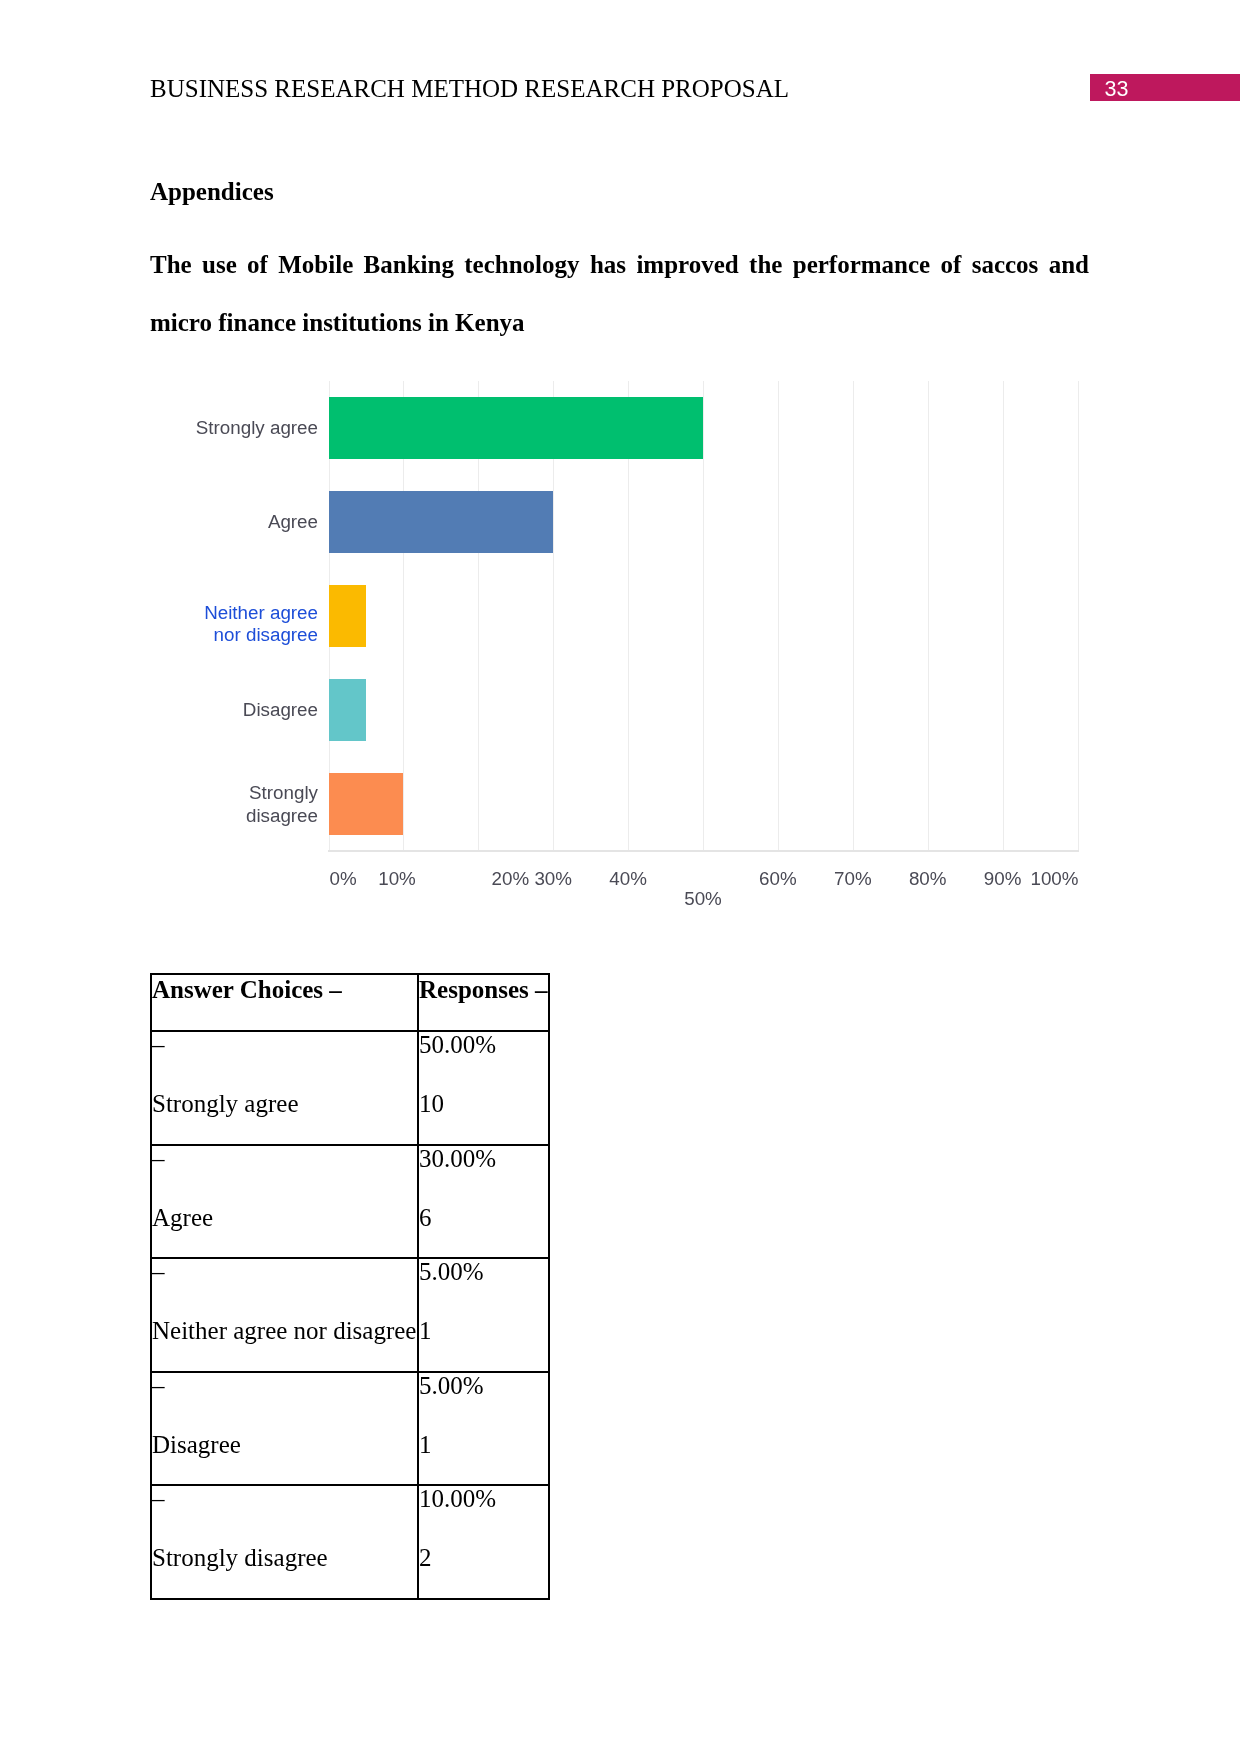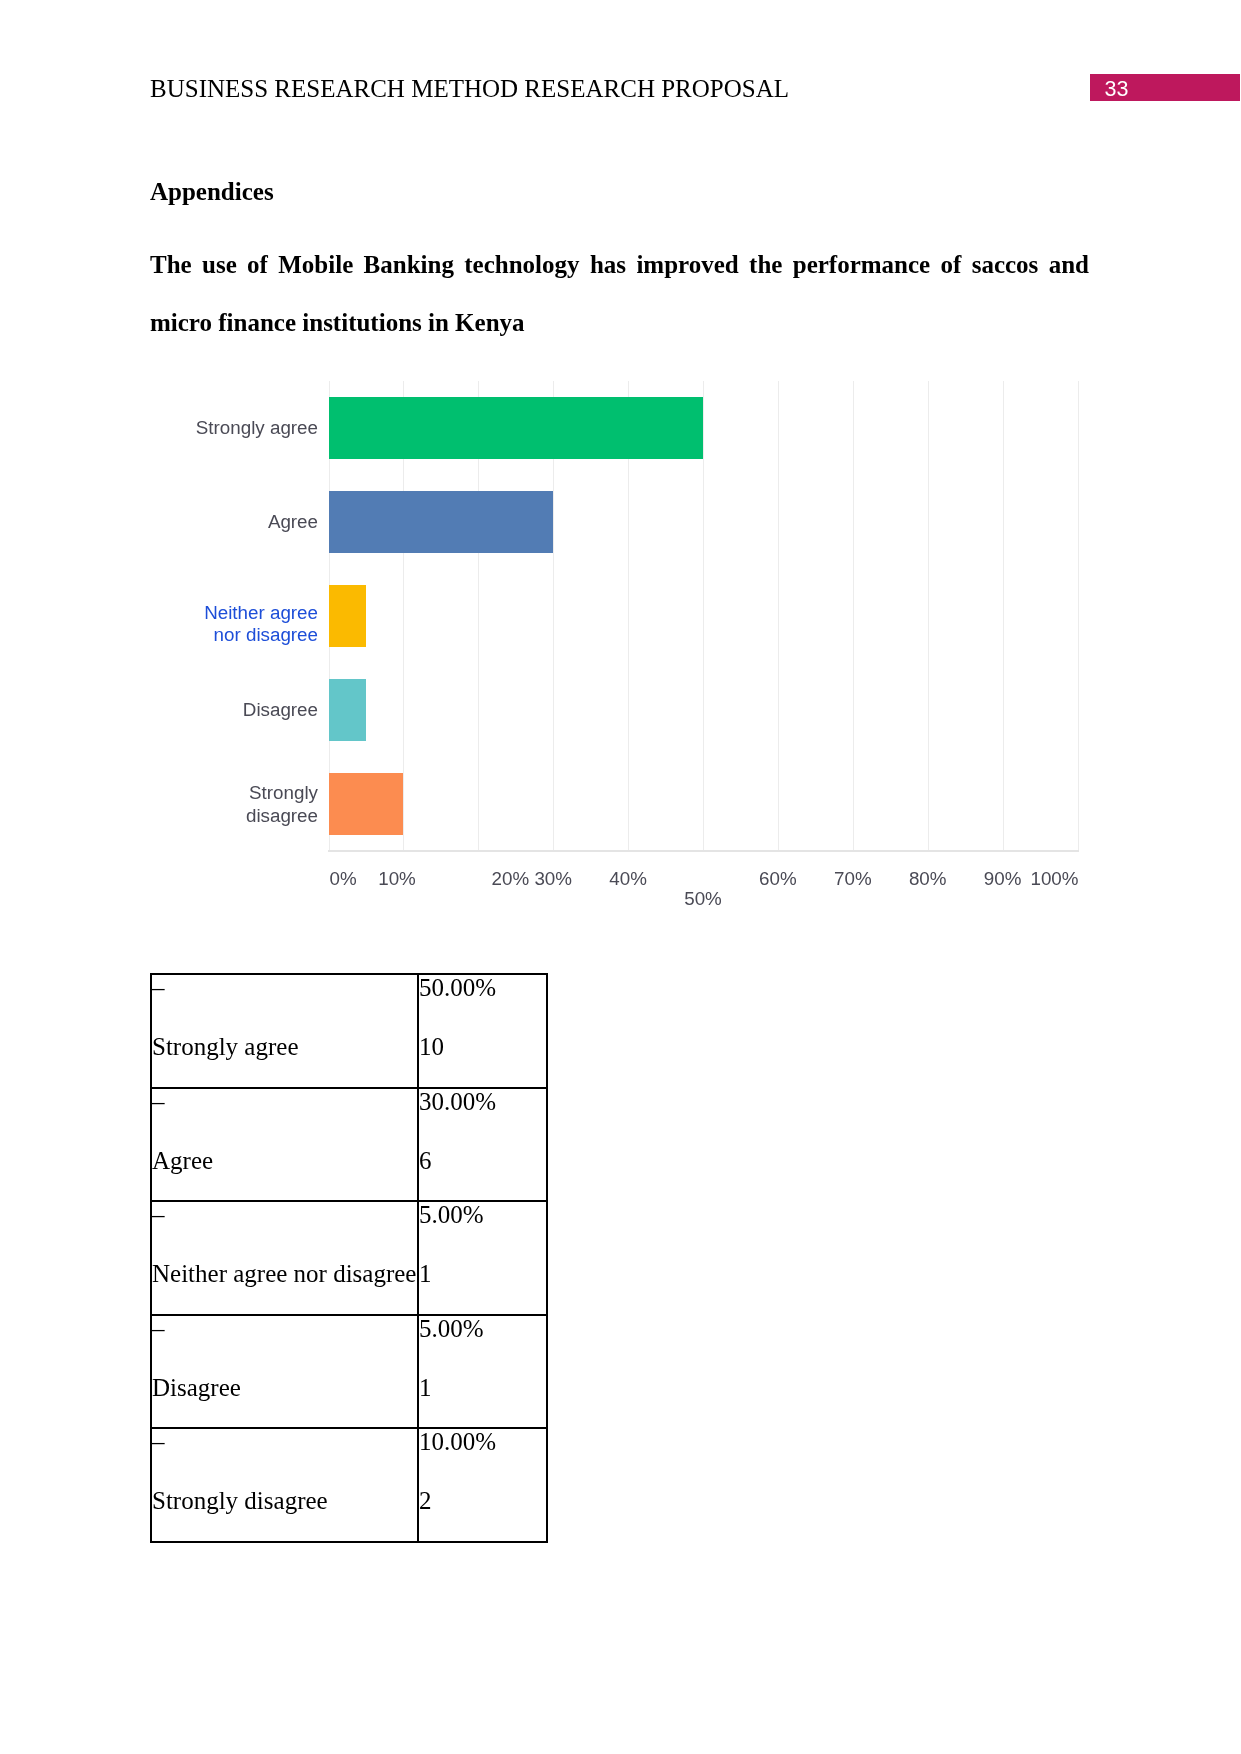--- a/index.html
+++ b/index.html
@@ -149,20 +149,28 @@
         <div class="xtick" style="color: rgb(74, 74, 85); top: 496px; left: 567.9px; width: 120px; text-align: center;">60%</div>
         <div class="xtick" style="color: rgb(74, 74, 85); top: 496px; left: 642.8px; width: 120px; text-align: center;">70%</div>
         <div class="xtick" style="color: rgb(74, 74, 85); top: 496px; left: 717.7px; width: 120px; text-align: center;">80%</div>
         <div class="xtick" style="color: rgb(74, 74, 85); top: 496px; left: 792.6px; width: 120px; text-align: center;">90%</div>
         <div class="xtick" style="color: rgb(74, 74, 85); top: 496px; left: auto; right: 11.5px;">100%</div>
       </div>
   </div>
 
   <table class="tbl">
     <tbody id="tbody">
+        <tr class="hdr">
+          <td class="c1">
+            <div class="hdrtext">Answer Choices –</div>
+          </td>
+          <td class="c2">
+            <div class="hdrtext">Responses –</div>
+          </td>
+        </tr>
         <tr class="bod">
           <td class="c1">
             <div class="cellline lead">–</div>
             <div class="cellline">Strongly agree</div>
           </td>
           <td class="c2">
             <div class="cellline lead">50.00%</div>
             <div class="cellline">10</div>
           </td>
         </tr>

